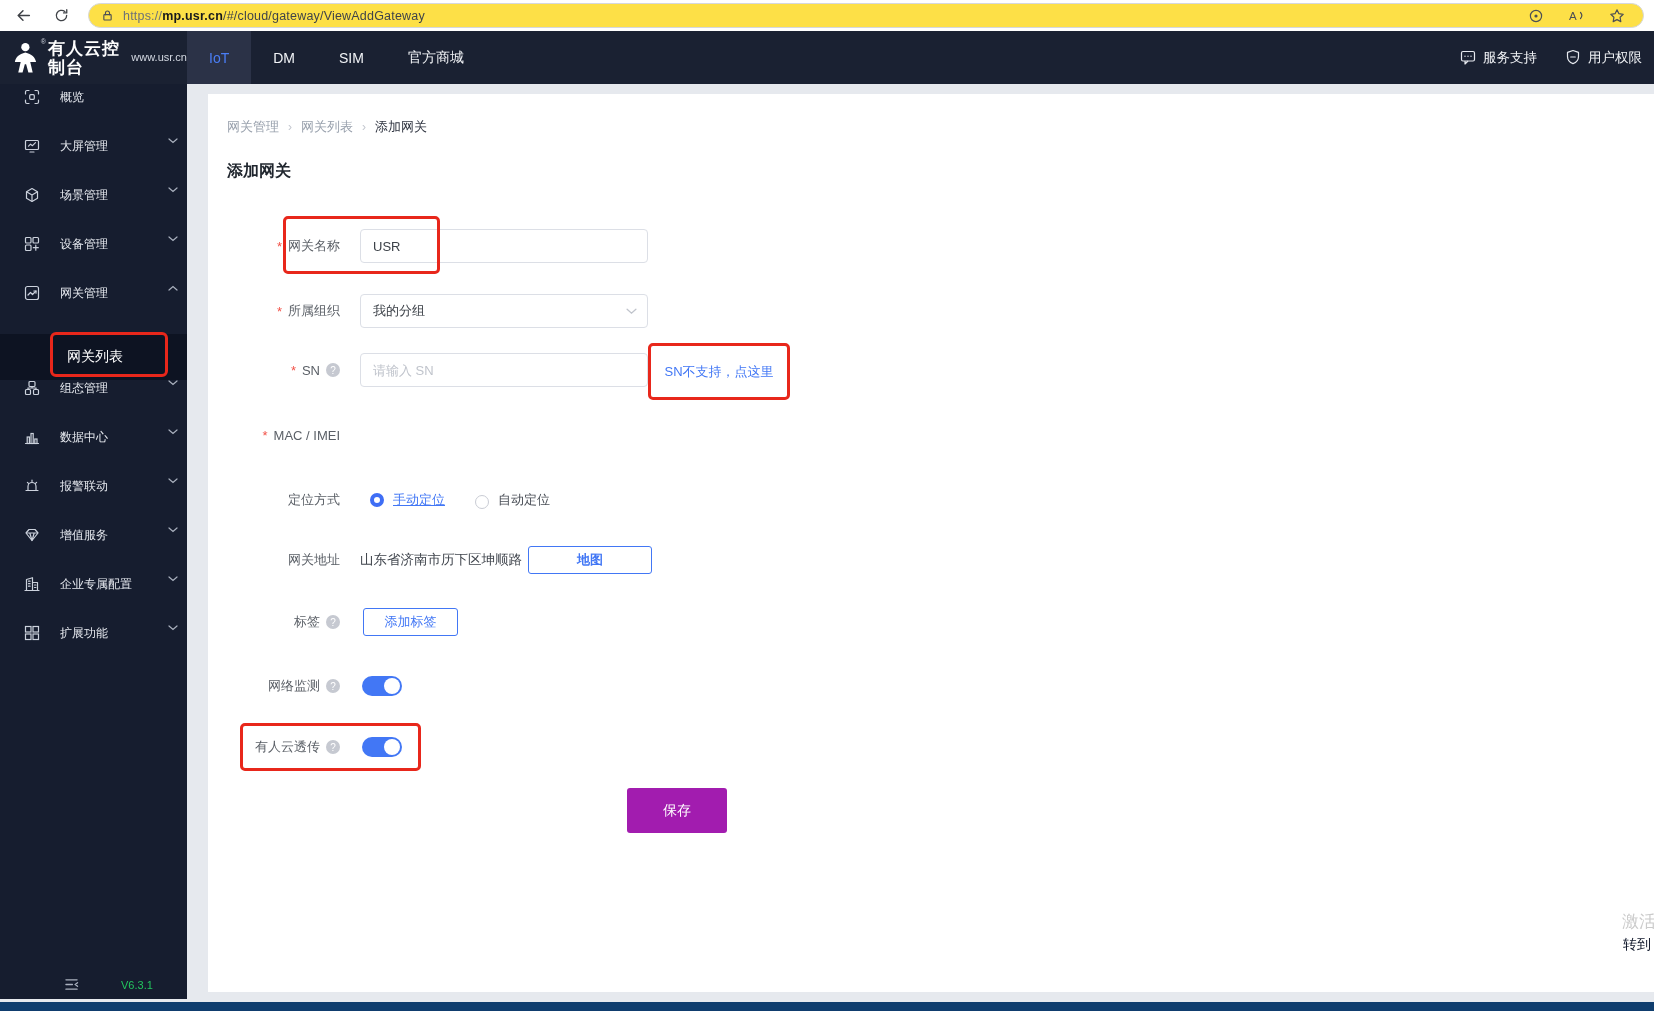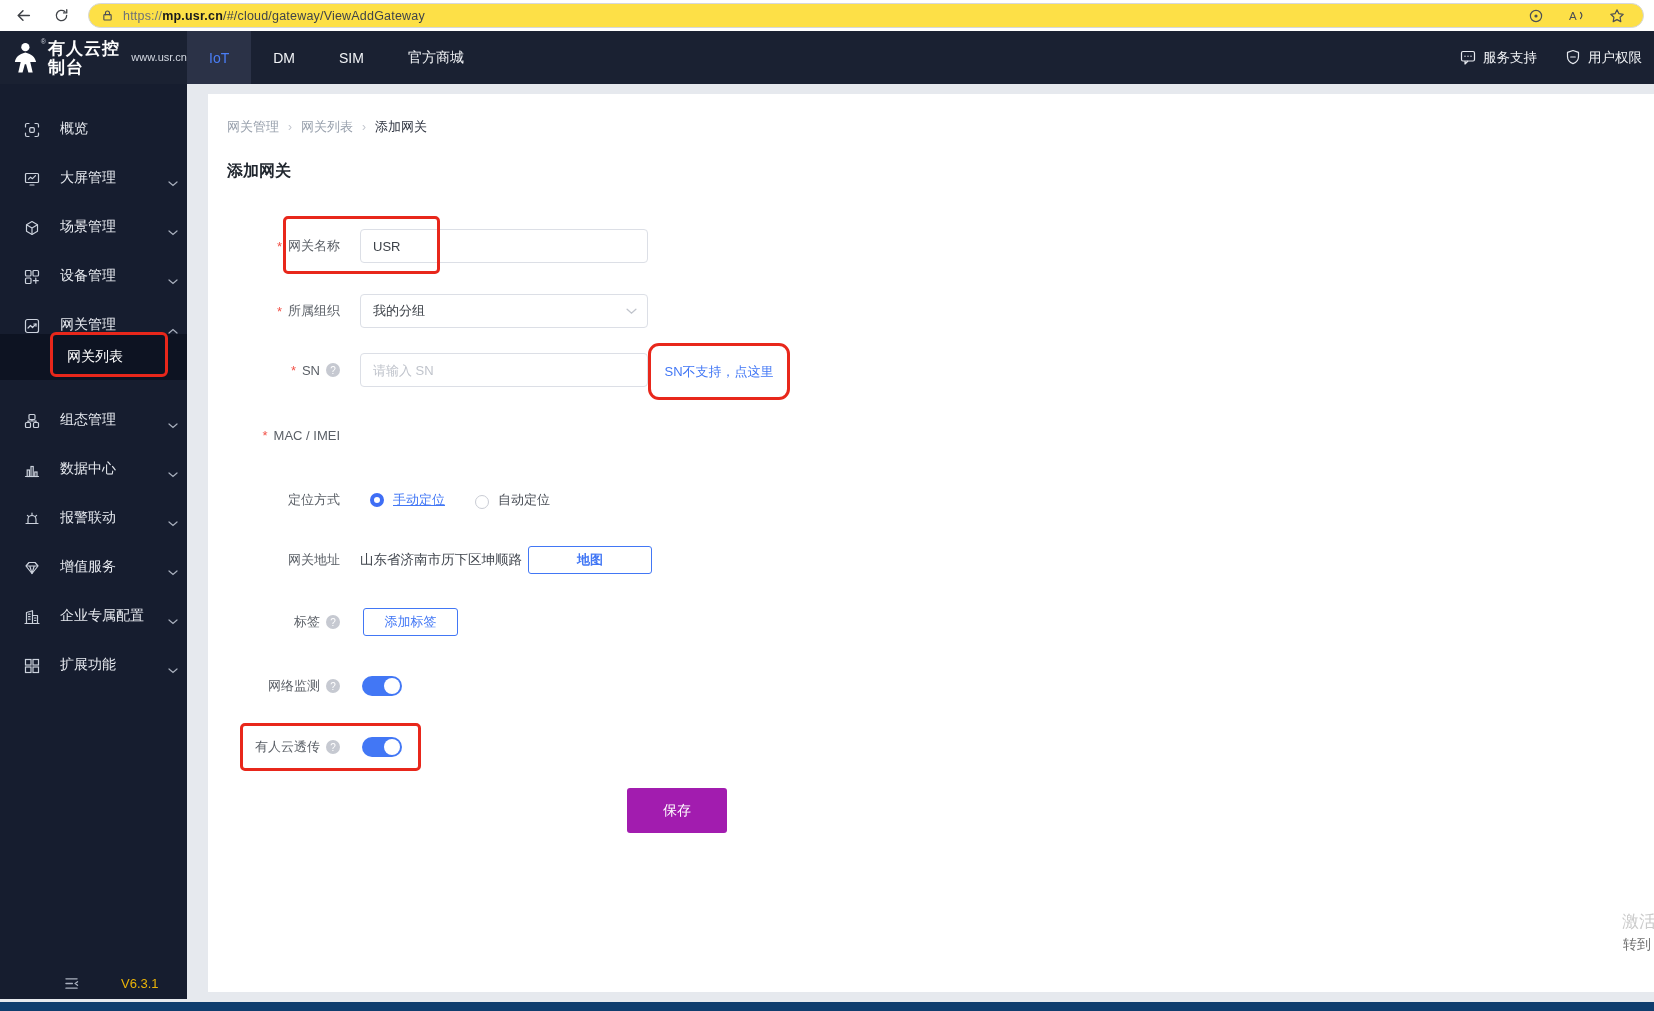--- a/index.html
+++ b/index.html
@@ -27,28 +27,28 @@
   .logo-sub{font-size:11px;color:#d4d9e2;line-height:13px;}
   .tabs{display:flex;align-items:stretch;}
   .tab{display:flex;align-items:center;padding:0 22px;font-size:14px;color:#f2f4f7;cursor:pointer;}
   .tab.active{background:#2b3247;color:#4a7ef6;}
   .header-right{margin-left:auto;display:flex;align-items:center;gap:28px;padding-right:12px;font-size:13.5px;}
   .header-action{display:flex;align-items:flex-start;gap:7px;color:#f2f4f7;cursor:pointer;}
   .header-action svg{color:#e6e9ef;}
 
   
   .sidebar{position:absolute;top:84px;left:0;width:187px;height:915px;background:#161d2f;padding-top:5px;z-index:10;}
-  .side-item{height:49px;display:flex;align-items:flex-end;padding:0 9px 0 24px;color:#e6e9ef;font-size:14px;cursor:pointer;}
+  .side-item{height:49px;display:flex;align-items:flex-start;padding:0 9px 0 24px;color:#e6e9ef;font-size:12px;cursor:pointer;}
   .side-icon{width:16px;height:16px;margin-right:20px;color:#ccd2dd;display:flex;flex-shrink:0;}
   .side-label{flex:1;white-space:nowrap;}
   .chev{color:#a9b0be;display:flex;}
   .chev.up{transform:rotate(180deg);}
   .submenu{height:46px;background:#0d1322;display:flex;align-items:center;padding-left:67px;color:#fff;font-size:14px;position:relative;cursor:pointer;}
   .submenu-anno{position:absolute;left:50px;right:19px;top:-2px;bottom:3px;border:3px solid #e8271b;border-radius:6px;pointer-events:none;}
-  .side-version{position:absolute;bottom:8px;left:0;width:100%;display:flex;align-items:center;padding-left:22px;color:#eab308;font-size:13px;}
+  .side-version{position:absolute;bottom:8px;left:0;width:100%;display:flex;align-items:center;padding-left:22px;color:#22c55e;font-size:11px;}
   .side-version .v-icon{color:#aab1bf;display:flex;}
   .side-version span{margin-left:42px;}
 
   
   .content{position:absolute;left:208px;top:94px;width:1446px;height:898px;background:#fff;overflow:hidden;}
   .breadcrumb{position:absolute;left:19px;top:24px;display:flex;align-items:center;gap:9px;font-size:13px;color:#99a1ad;}
   .breadcrumb .crumb{cursor:pointer;}
   .breadcrumb .current{color:#2f3440;}
   .sep{color:#c3c7cf;font-size:12px;}
   .page-title{position:absolute;left:19px;top:67px;font-size:16px;font-weight:bold;color:#20262e;}
@@ -73,25 +73,25 @@
   .btn-outline{height:28px;border:1px solid #4277f5;border-radius:3px;background:#fff;color:#4277f5;font-size:13px;display:flex;align-items:center;justify-content:center;cursor:pointer;font-family:"Liberation Sans",sans-serif;}
   .btn-map{width:124px;margin-left:6px;font-weight:bold;}
   .btn-tag{width:95px;margin-left:3px;}
   .toggle{width:40px;height:20px;border-radius:10px;background:#4277f5;position:relative;margin-left:2px;cursor:pointer;}
   .toggle::after{content:"";position:absolute;right:2px;top:2px;width:16px;height:16px;border-radius:50%;background:#fff;}
   .save-btn{position:absolute;left:419px;top:694px;width:100px;height:45px;background:#a21caf;color:#fff;font-size:14px;border:none;border-radius:3px;display:flex;align-items:center;justify-content:center;cursor:pointer;font-family:Liberation Sans, sans-serif;}
 
   .anno-box{position:absolute;border:3px solid #e8271b;border-radius:5px;pointer-events:none;z-index:6;}
   #anno-name{left:75px;top:122px;width:157px;height:58px;}
   #anno-cloud{left:32px;top:629px;width:181px;height:48px;}
-  .sn-help{position:absolute;left:440px;top:249px;width:142px;height:57px;border:3px solid #e8271b;border-radius:11px;display:flex;align-items:center;justify-content:center;z-index:6;}
+  .sn-help{position:absolute;left:440px;top:249px;width:142px;height:57px;border:3px solid #e8271b;border-radius:5px;display:flex;align-items:center;justify-content:center;z-index:6;}
   .sn-help-link{color:#4277f5;font-size:13px;cursor:pointer;white-space:nowrap;}
 
   .watermark1{position:absolute;left:1414px;top:816px;font-size:17px;color:#cbcbcb;white-space:nowrap;}
-  .watermark2{position:absolute;left:1415px;top:842px;font-size:14px;color:#737373;white-space:nowrap;}
+  .watermark2{position:absolute;left:1415px;top:842px;font-size:14px;color:#0f172a;white-space:nowrap;}
 
   .bottom-bar{position:absolute;left:0;top:1002px;width:100%;height:9px;background:#0f3d6e;z-index:25;}
 </style>
 </head>
 <body>
 
 <div class="browser-bar">
   <div class="nav-btn" style="margin-left:8px">
     <svg width="17" height="17" viewBox="0 0 16 16" fill="none" stroke="currentColor" stroke-width="1.4" stroke-linecap="round" stroke-linejoin="round">
         <path d="M13.5 8H3M7.5 3.5L3 8l4.5 4.5"></path>

